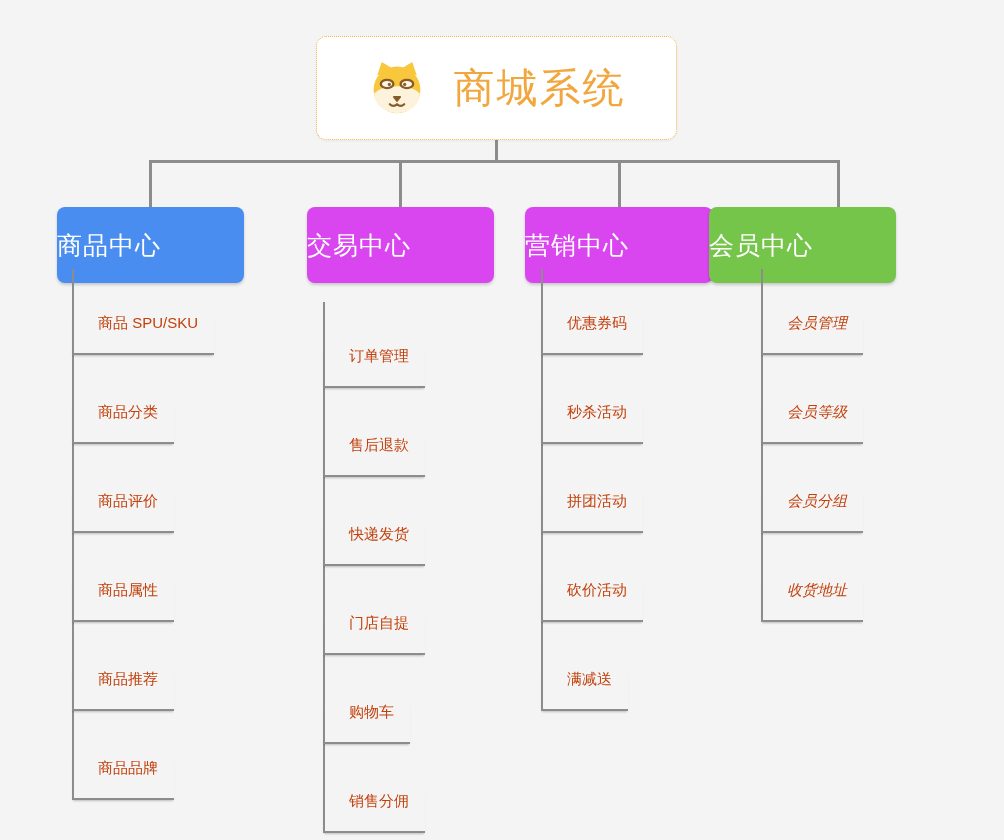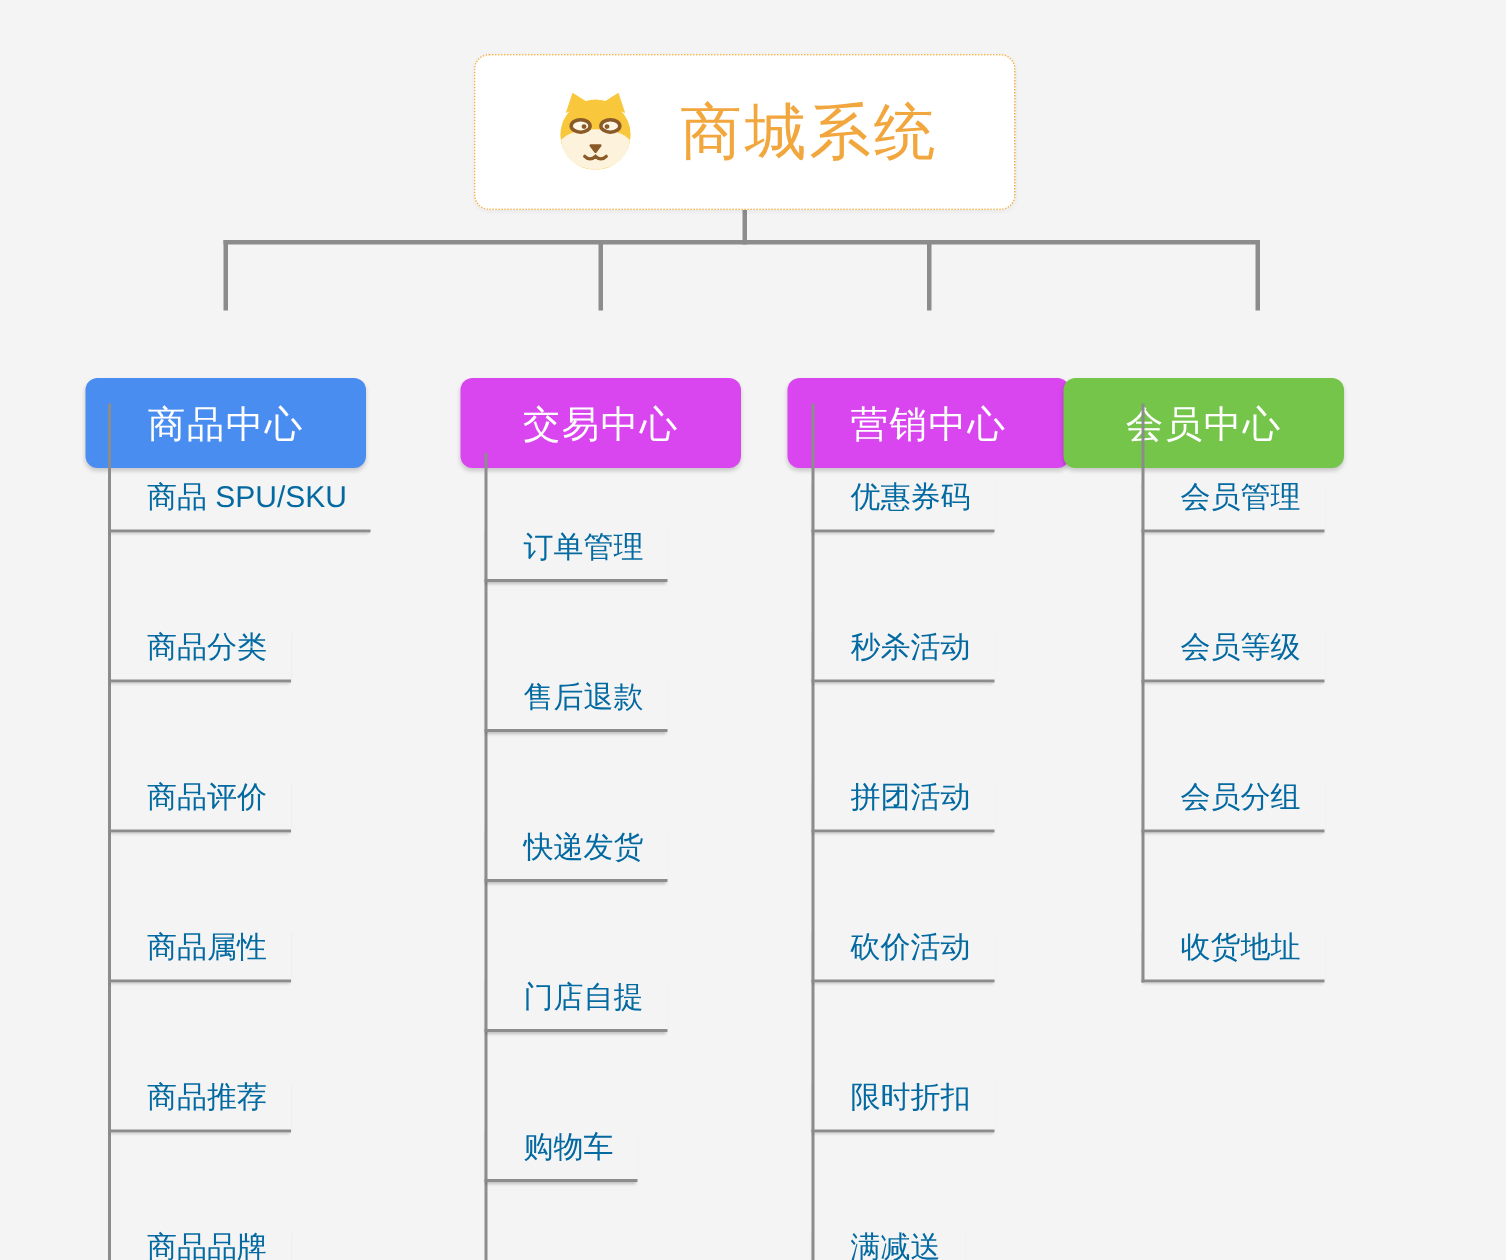--- a/index.html
+++ b/index.html
@@ -15,38 +15,37 @@
   .root-node {
     position:absolute; left:316px; top:36px; width:361px; height:104px;
     background:#ffffff;
     border:1px dotted #f3b04a;
     border-radius:10px;
     display:flex; align-items:center; justify-content:center; gap:28px;
     box-shadow:0 1px 3px rgba(0,0,0,0.05);
   }
   .root-title { font-size:41px; color:#f2a73e; letter-spacing:2px; }
   .branch-node {
-    position:absolute; top:207px; height:60px;
+    position:absolute; top:207px; height:76px;
     border-radius:8px;
-    display:flex; align-items:center; justify-content:center;
+    display:flex; align-items:center; justify-content:flex-start;
     color:#ffffff; font-size:25px; letter-spacing:1px;
     box-shadow:0 2px 3px rgba(0,0,0,0.18);
-    margin-top:45px;
   }
   .column {
     position:absolute; top:269px;
     border-left:2px solid #8c8c8c;
   }
-  .leaf { height:100px; display:flex; align-items:flex-end; }
+  .leaf { height:89px; display:flex; align-items:flex-end; }
   .leaf:first-child { height:86px; }
   .leaf-label {
     display:block; width:max-content;
     margin-left:-2px;
-    padding:0 16px 8px 26px;
-    font-size:20px; color:#0369a1; white-space:nowrap;
+    padding:0 16px 20px 26px;
+    font-size:15px; color:#c2410c; white-space:nowrap;
     border-bottom:2px solid #8c8c8c;
     box-shadow:0 2px 2px -1px rgba(0,0,0,0.22);
   }
 </style>
 </head>
 <body>
 
 <div class="canvas">
 
   <div class="connector" style="left:495px; top:140px; width:3px; height:23px;"></div>
@@ -133,31 +132,28 @@
         <div class="leaf">
           <span class="leaf-label">秒杀活动</span>
         </div>
         <div class="leaf">
           <span class="leaf-label">拼团活动</span>
         </div>
         <div class="leaf">
           <span class="leaf-label">砍价活动</span>
         </div>
         <div class="leaf">
-          <span class="leaf-label">限时折扣</span>
-        </div>
-        <div class="leaf">
           <span class="leaf-label">满减送</span>
         </div>
       </div>
       <div class="connector" style="left: 837px; top: 160px; width: 3px; height: 47px;"></div>
       <div class="branch-node" style="left: 709px; width: 187px; background: rgb(116, 197, 73);">
         <span>会员中心</span>
       </div>
-      <div class="column" style="left: 761px;">
+      <div class="column" style="left: 761px; font-style: italic;">
         <div class="leaf">
           <span class="leaf-label">会员管理</span>
         </div>
         <div class="leaf">
           <span class="leaf-label">会员等级</span>
         </div>
         <div class="leaf">
           <span class="leaf-label">会员分组</span>
         </div>
         <div class="leaf">

